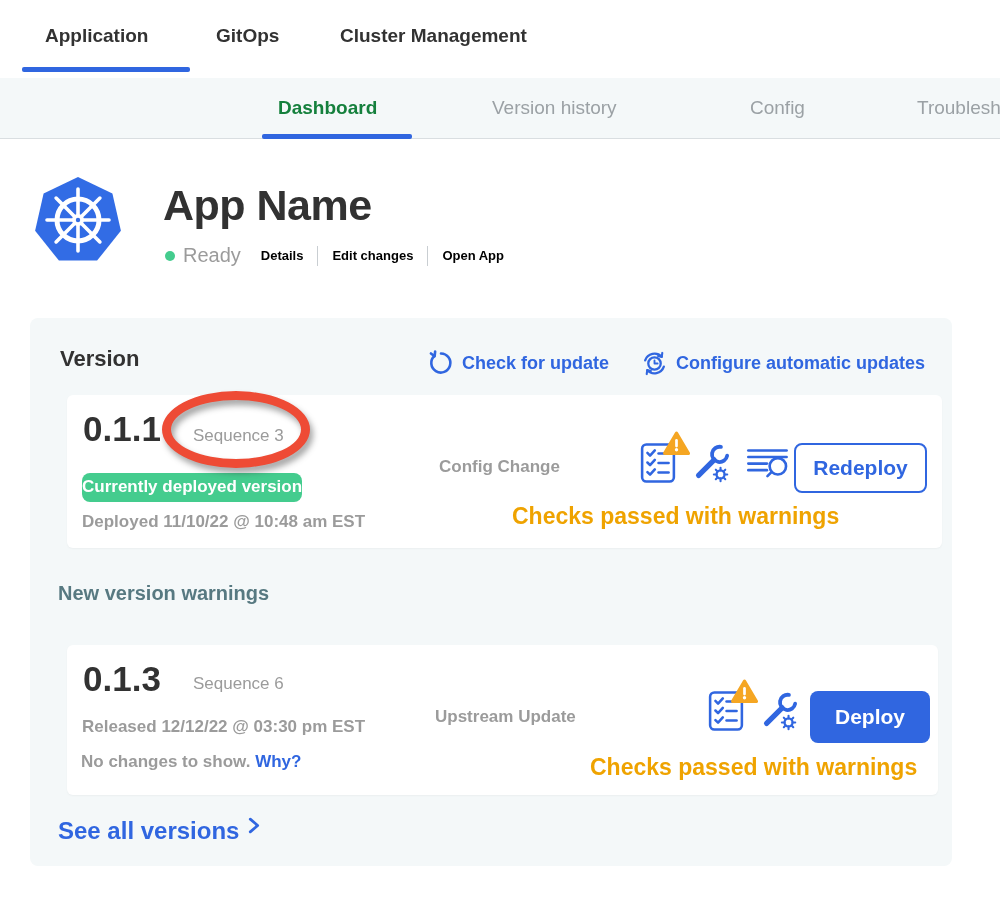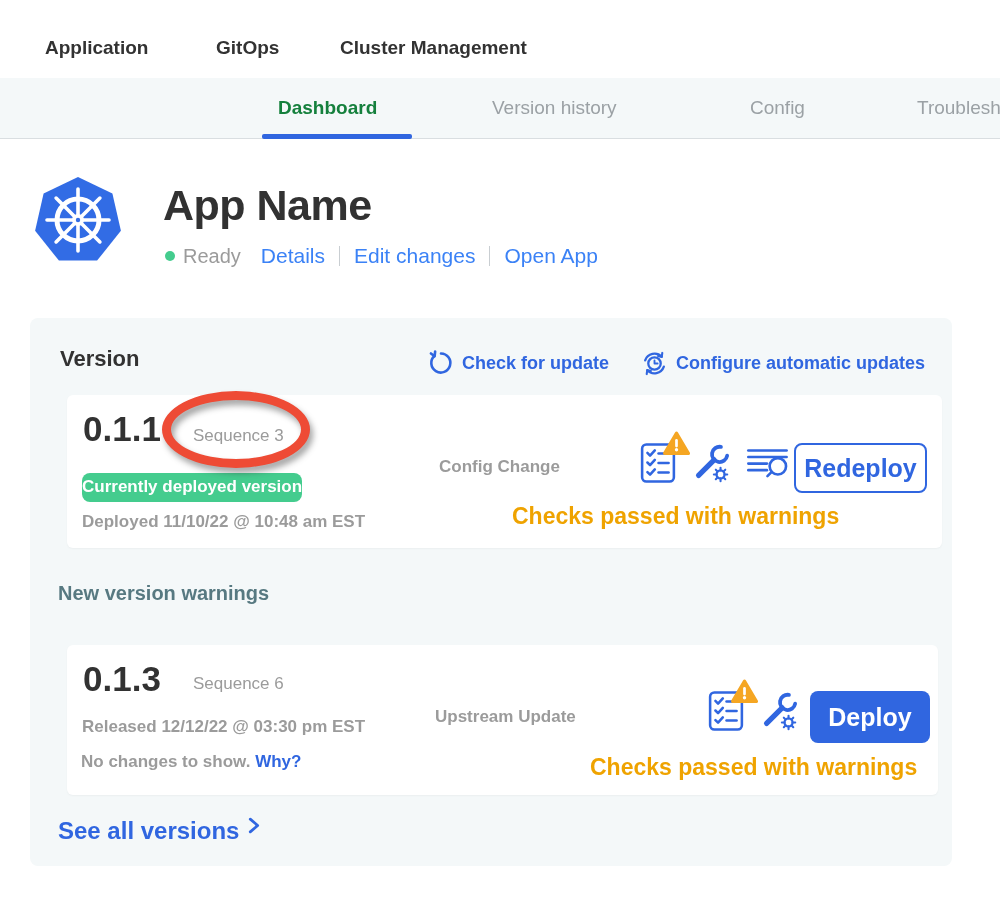--- a/index.html
+++ b/index.html
@@ -2,36 +2,36 @@
 <html><head>
 <meta charset="utf-8">
 <style>
   * { margin:0; padding:0; box-sizing:border-box; }
   html,body { width:1000px; height:898px; }
   body {
     position:relative; overflow:hidden; background:#ffffff;
     font-family:"Liberation Sans","DejaVu Sans",sans-serif; color:#323232;
   }
   
-  .primary-nav { position:absolute; left:0; top:12px; width:1000px; height:78px; background:#fff;padding-left:40px; }
+  .primary-nav { position:absolute; left:0; top:0; width:1000px; height:78px; background:#fff;padding-left:40px; }
   .primary-tab { position:absolute; top:25px; font-size:19px; font-weight:700; color:#323232; cursor:pointer; }
   .primary-underline { position:absolute; left:22px; top:67px; width:168px; height:5px; background:#3066e0; border-radius:2px; }
   
   .secondary-nav { position:absolute; left:0; top:78px; width:1000px; height:61px;
     background:#f4f8f9; border-bottom:1px solid #d9dee1; }
   .sec-tab { position:absolute; top:19px; font-size:19px; font-weight:500; color:#9ba1a5; cursor:pointer; white-space:nowrap; }
   .sec-tab.active { color:#15803d; font-weight:700; }
   .sec-underline { position:absolute; left:262px; top:56px; width:150px; height:5px; background:#3066e0; border-radius:2px; }
   
   .app-logo { position:absolute; left:33px; top:175px; width:90px; height:90px; }
   .app-title { position:absolute; left:163px; top:181px; font-size:43px; font-weight:700; letter-spacing:-0.5px; color:#323232; }
   .status-row { position:absolute; left:165px; top:244px; display:flex; align-items:center; }
   .status-dot { width:10px; height:10px; border-radius:50%; background:#44cc8e; margin-right:8px; }
   .status-text { font-size:20px; font-weight:500; color:#9b9b9b; margin-right:20px; }
-  .hdr-link { font-size:21px; font-weight:400; color:#3b82f6; cursor:pointer; white-space:nowrap; }
+  .hdr-link { font-size:13px; font-weight:700; color:#000000; cursor:pointer; white-space:nowrap; }
   .hdr-divider { width:1px; height:20px; background:#c9ced2; margin:0 14px; }
   
   .version-section { position:absolute; left:30px; top:318px; width:922px; height:548px;
     background:#f4f8f9; border-radius:8px; }
   .section-title { position:absolute; left:30px; top:28px; font-size:22px; font-weight:700; color:#323232; }
   .section-actions { position:absolute; top:32px; right:27px; display:flex; gap:32px; }
   .action-link { display:flex; align-items:center; gap:8px; font-size:18px; font-weight:700; color:#3066e0; cursor:pointer; white-space:nowrap; }
   .card { position:absolute; left:37px; background:#ffffff; border-radius:6px; box-shadow:0 1px 2px rgba(0,0,0,0.04);text-decoration:underline; }
   .card-current { top:77px; width:875px; height:153px; }
   .card-available { top:327px; width:871px; height:150px; }
@@ -44,21 +44,21 @@
   .ts-current { top:117px; } .ts-available { top:72px; }
   .no-changes { position:absolute; left:14px; top:107px; font-size:17px; font-weight:600; color:#9b9b9b; white-space:nowrap; }
   .why-link { color:#3066e0; font-weight:700; cursor:pointer; }
   .source-label { position:absolute; font-size:17px; font-weight:700; color:#9b9b9b; white-space:nowrap; }
   .src-current { left:372px; top:62px; } .src-available { left:368px; top:62px; }
   .icon-row { position:absolute; display:flex; align-items:center; gap:14px; }
   .icons-current { left:573px; top:46px; } .icons-available { left:641px; top:44px; }
   .check-icon-wrap { position:relative; display:inline-block; }
   .warn-overlay { position:absolute; top:-10px; right:-14px; }
   .btn { position:absolute; display:flex; align-items:center; justify-content:center;
-    font-size:25px; font-weight:700; border-radius:8px; cursor:pointer; }
+    font-size:21px; font-weight:700; border-radius:8px; cursor:pointer; }
   .btn-redeploy { left:727px; top:48px; width:133px; height:50px; background:#fff; border:2px solid #3066e0; color:#3066e0; }
   .btn-deploy { left:743px; top:46px; width:120px; height:52px; background:#3066e0; border:none; color:#fff; }
   .checks-status { position:absolute; font-size:23px; font-weight:700; color:#efa300; white-space:nowrap; }
   .checks-current { left:445px; top:108px; } .checks-available { left:523px; top:109px; }
   .new-version-heading { position:absolute; left:28px; top:264px; font-size:20px; font-weight:700; color:#577981; }
   .see-all { position:absolute; left:28px; top:499px; display:flex; align-items:flex-start; gap:9px;
     font-size:24px; font-weight:700; color:#3066e0; cursor:pointer; }
   
   .annotation-ellipse { position:absolute; left:162px; top:391px; width:148px; height:77px;
     border:9px solid #ee4b35; border-radius:50%;

